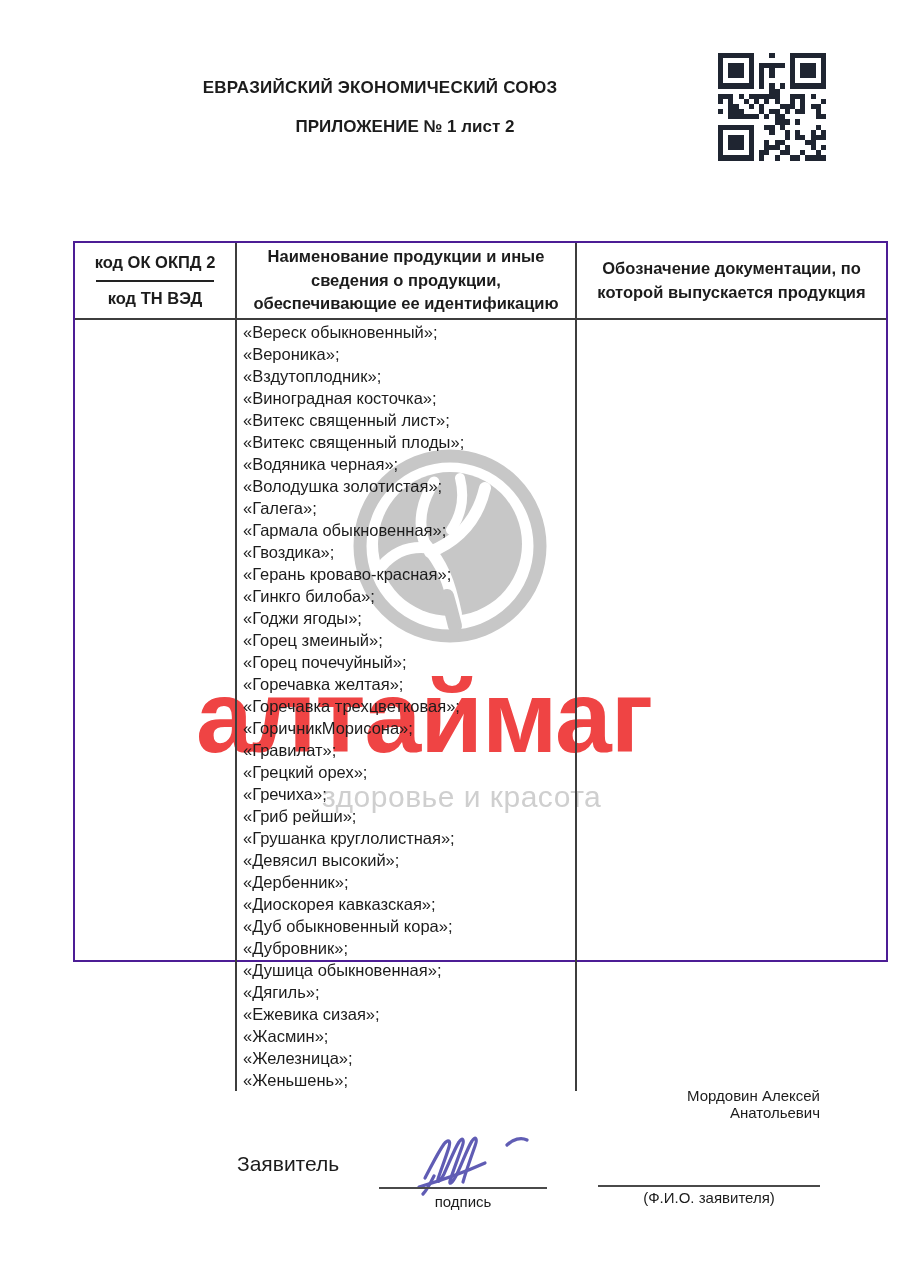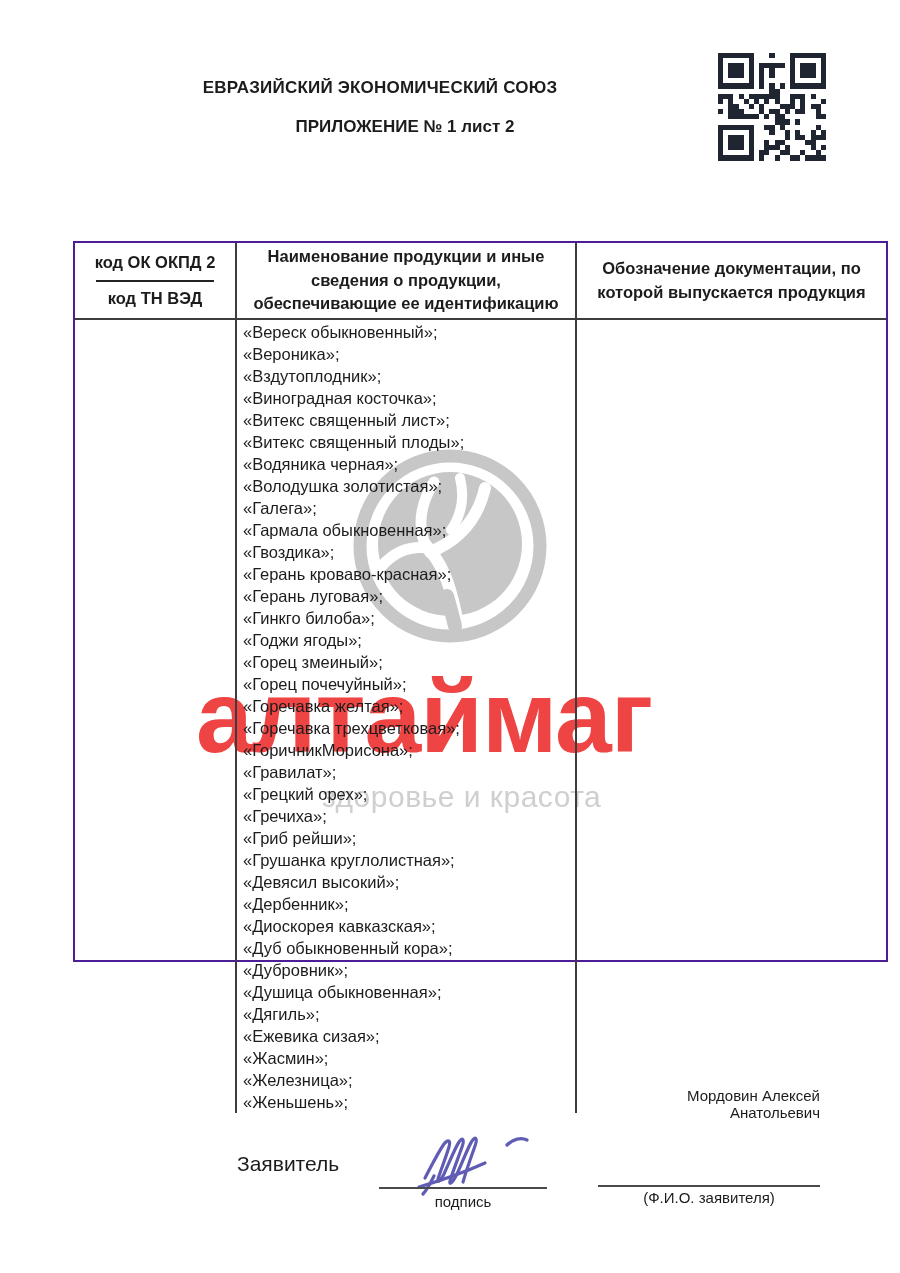--- a/index.html
+++ b/index.html
@@ -225,21 +225,20 @@
         <div class="item">«Вздутоплодник»;</div>
         <div class="item">«Виноградная косточка»;</div>
         <div class="item">«Витекс священный лист»;</div>
         <div class="item">«Витекс священный плоды»;</div>
         <div class="item">«Водяника черная»;</div>
         <div class="item">«Володушка золотистая»;</div>
         <div class="item">«Галега»;</div>
         <div class="item">«Гармала обыкновенная»;</div>
         <div class="item">«Гвоздика»;</div>
         <div class="item">«Герань кроваво-красная»;</div>
-        <div class="item">«Герань луговая»;</div>
         <div class="item">«Гинкго билоба»;</div>
         <div class="item">«Годжи ягоды»;</div>
         <div class="item">«Горец змеиный»;</div>
         <div class="item">«Горец почечуйный»;</div>
         <div class="item">«Горечавка желтая»;</div>
         <div class="item">«Горечавка трехцветковая»;</div>
         <div class="item">«ГоричникМорисона»;</div>
         <div class="item">«Гравилат»;</div>
         <div class="item">«Грецкий орех»;</div>
         <div class="item">«Гречиха»;</div>

